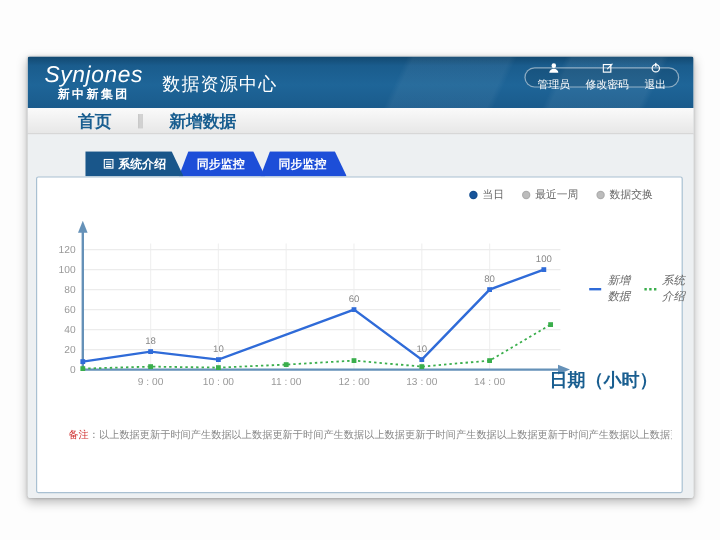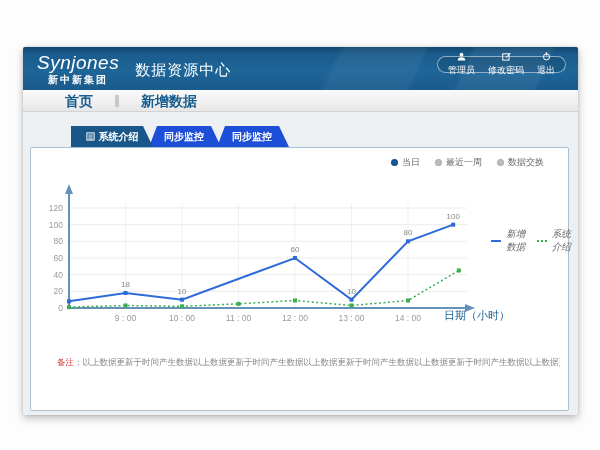--- a/index.html
+++ b/index.html
@@ -76,21 +76,21 @@
   
   .panel {
     position:absolute; left:7px; top:35px; width:539px; height:264px;
     background:#fff; border:1px solid #a9c0d2; border-radius:2px;
   }
   .filters { position:absolute; top:8px; right:24px; display:flex; gap:15px; z-index:4;justify-content:flex-end; }
   .fitem { display:flex; align-items:center; gap:4px; font-size:9px; color:#666; cursor:pointer; }
   .fdot { width:7px; height:7px; border-radius:50%; background:#bcbcbc; box-shadow:inset 0 0 0 1px rgba(0,0,0,.08); }
   .fitem.sel .fdot { background:#17549a; }
   .ylabel { position:absolute; left:14px; top:18px; font-size:11px; font-weight:bold; color:#195e90; z-index:4; }
-  .xlabel { position:absolute; left:413px; top:160px; font-size:11px; font-weight:normal; color:#195e90; z-index:4; }
+  .xlabel { position:absolute; left:427px; top:160px; font-size:15px; font-weight:bold; color:#195e90; z-index:4; }
   .chart-svg { position:absolute; left:0; top:0; width:540px; height:190px; pointer-events:none; z-index:3; }
   .legend { position:absolute; left:460px; top:80px; display:flex; gap:11px; z-index:4;font-style:italic; }
   .litem { display:flex; align-items:center; gap:5px; font-size:9.5px; color:#666; }
   .lswatch { width:20px; height:0; }
   .lswatch.solid  { border-top:2px solid #2f6bd8; }
   .lswatch.dotted { border-top:2px dotted #3aae4c; }
   .note { position:absolute; left:26px; right:8px; top:209px; font-size:8.5px; color:#888; white-space:nowrap; overflow:hidden; }
   .note .pfx { color:#d03030;margin-top:12px; }
 </style>
 </head>

